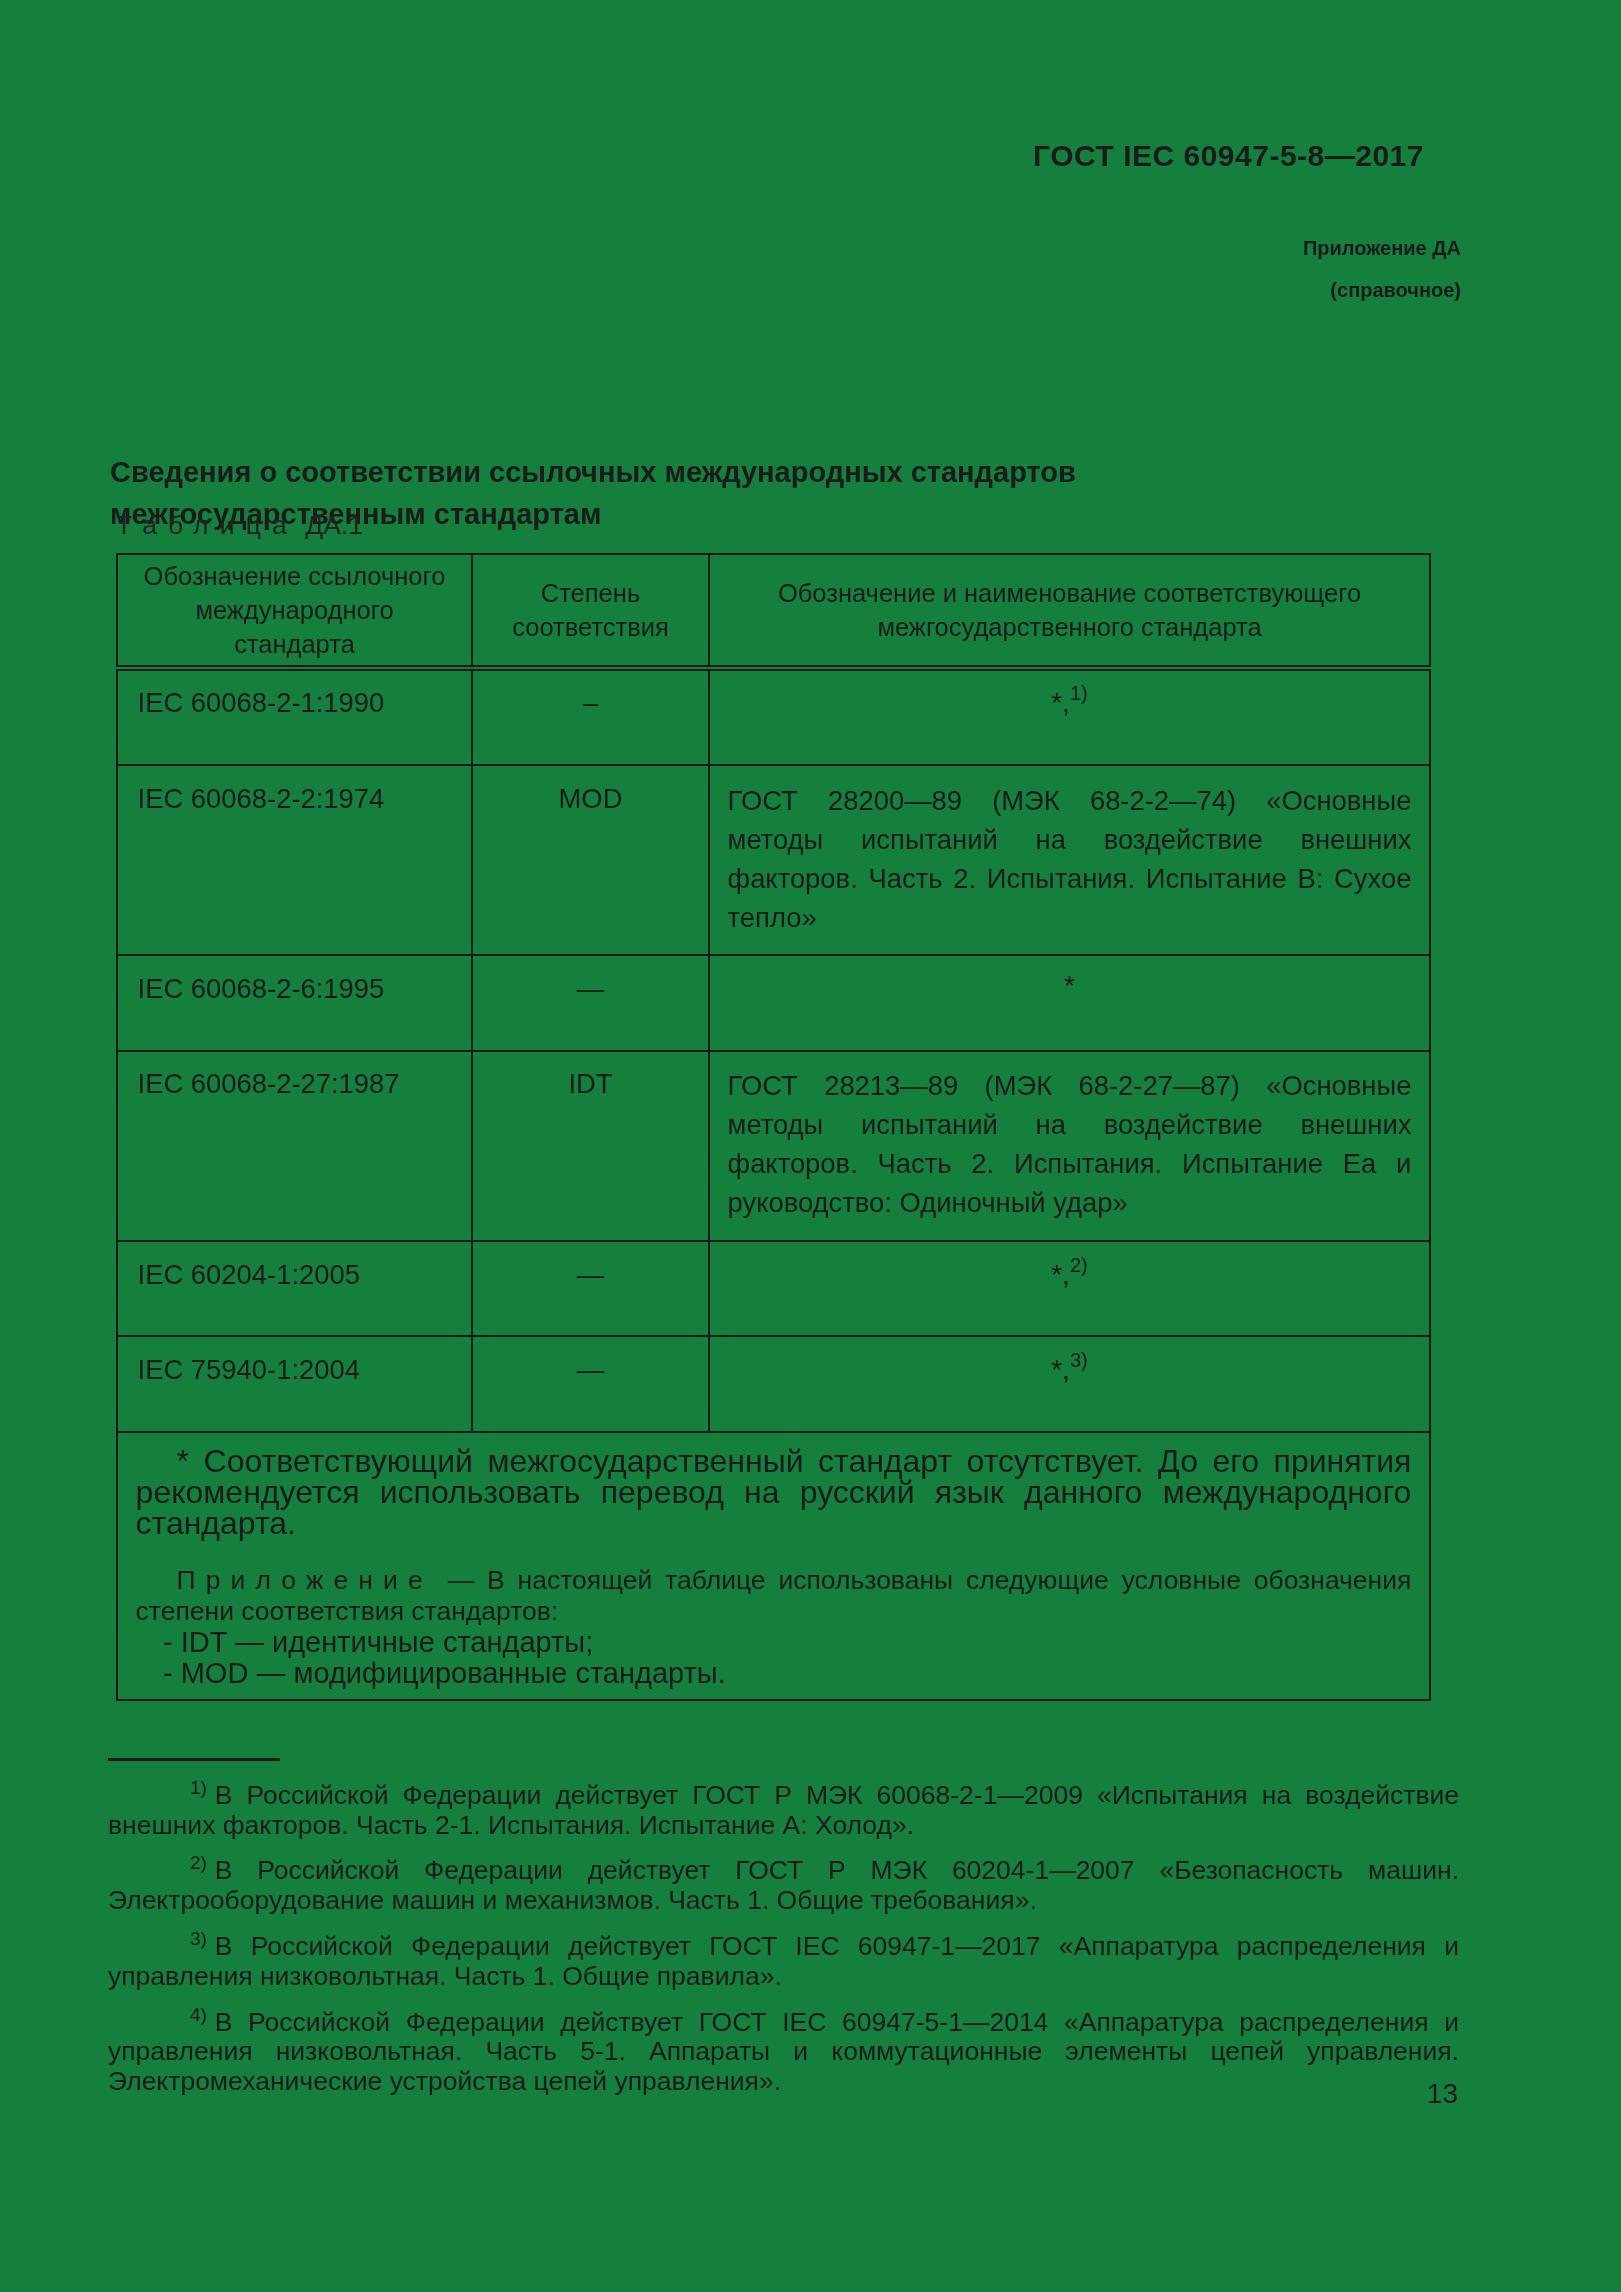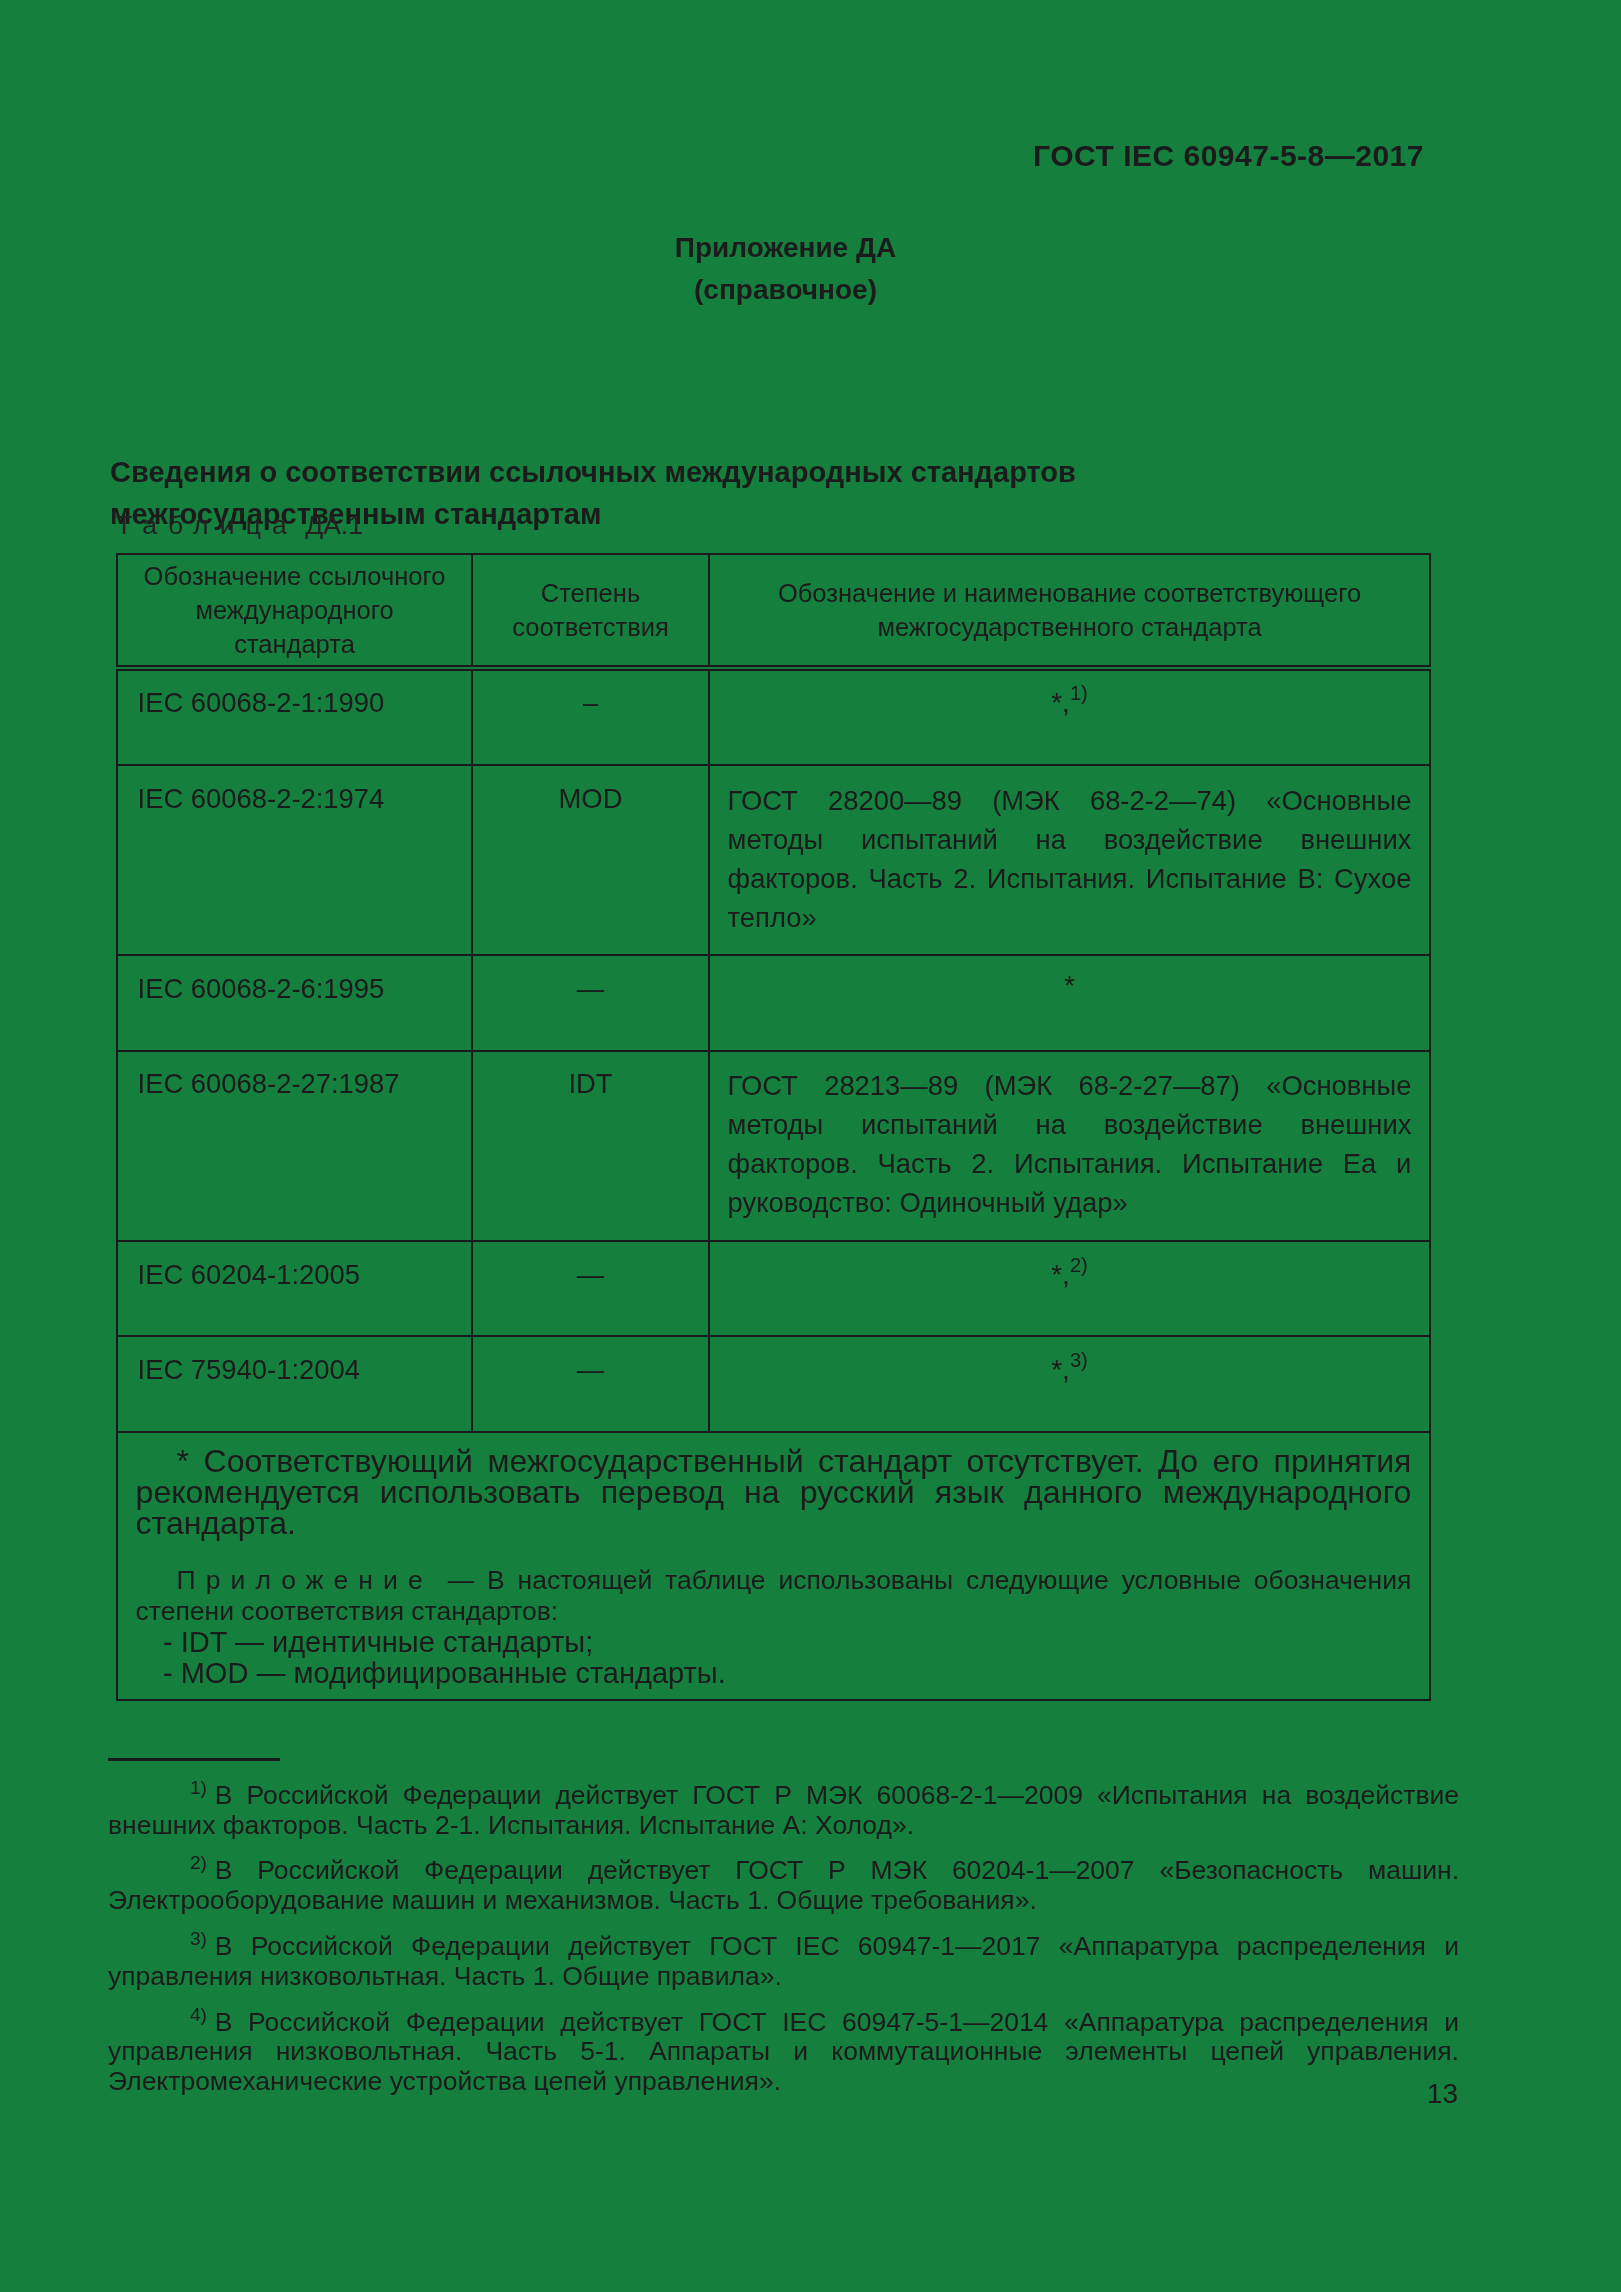--- a/index.html
+++ b/index.html
@@ -11,21 +11,21 @@
     font-family:"Liberation Sans","DejaVu Sans",sans-serif;
     color:#1b1b1b;
     overflow:hidden;
   }
   .doc-code {
     position:absolute; top:139px; right:197px;
     font-size:30px; font-weight:bold; letter-spacing:0.5px;
   }
   .appendix {
     position:absolute; top:227px; left:110px; width:1351px;
-    text-align:center; font-size:28px; font-weight:bold; line-height:42px;
+    text-align:right; font-size:20px; font-weight:bold; line-height:42px;
   }
   .main-title {
     position:absolute; top:451px; left:110px; width:1351px;
     text-align:left; font-size:29px; font-weight:bold; line-height:42px;
   }
   .table-area { position:absolute; top:510px; left:116px; width:1313px; }
   .caption { font-size:26.5px; margin:0 0 11.8px 0; color:#222; }
   .cap-word { letter-spacing:0.42em; }
   table.da-table {
     border-collapse:collapse; table-layout:fixed;

